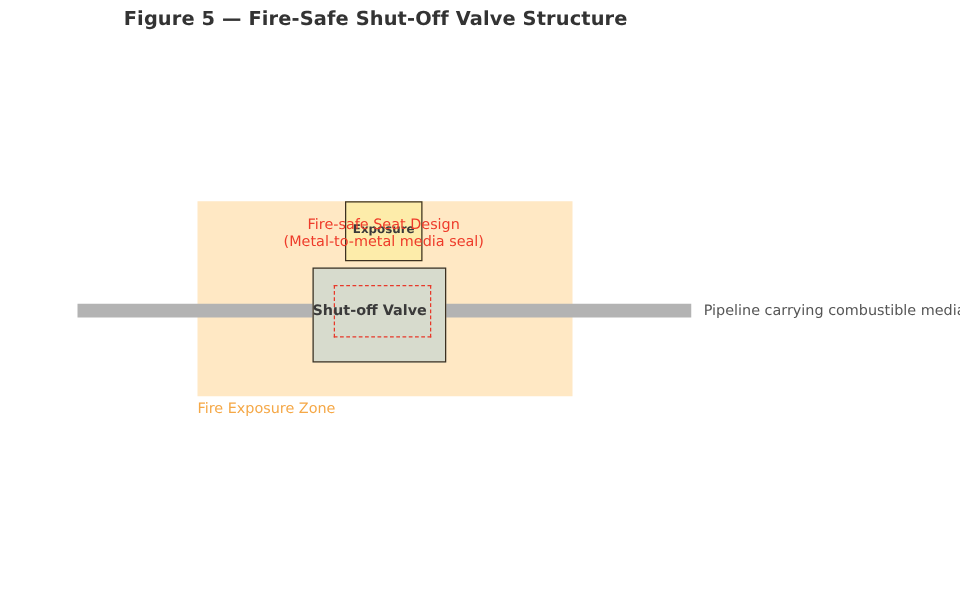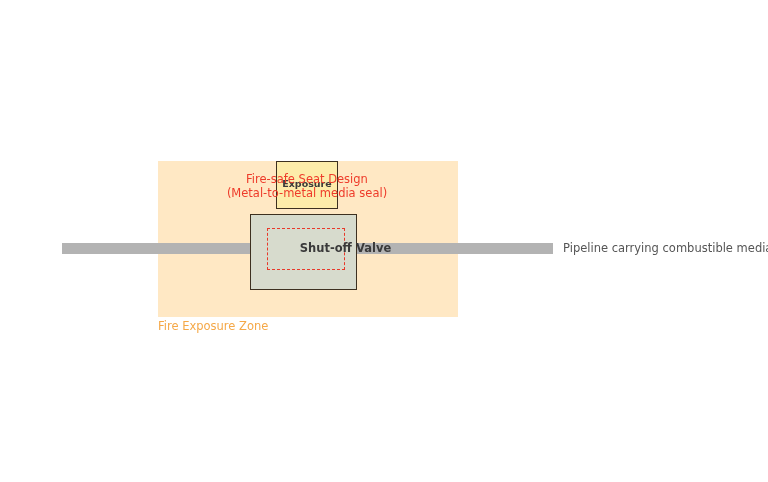--- a/index.html
+++ b/index.html
@@ -107,46 +107,45 @@
     width: 78px;
     height: 42px;
     border: 1.8px dashed #e8392a;
     box-sizing: border-box;
   }
   #valve-label {
     position: absolute;
     left: 250px;
     top: 241px;
     width: 107px;
-    text-align: center;
     font-size: 11.5px;
     font-weight: bold;
     color: #3a3a3a;
     white-space: nowrap;
-    padding-left: 42px;
   }
 
   
   #seat-annotation {
     position: absolute;
     left: 157px;
     top: 172px;
     width: 300px;
     text-align: center;
     font-size: 11.5px;
     color: #ee3b2a;
     line-height: 14px;
   }
   #seat-annotation span { display: block; white-space: nowrap; }
 </style>
 </head>
 <body>
 
 <div id="canvas">
 
+  <div id="figure-title">Figure 5 — Fire-Safe Shut-Off Valve Structure</div>
 
   <div id="fire-zone"></div>
 
   <div id="pipeline"></div>
 
   <div id="pipeline-label">Pipeline carrying combustible media</div>
 
   <div id="actuator-box"></div>
 
   <div id="valve-box"></div>

